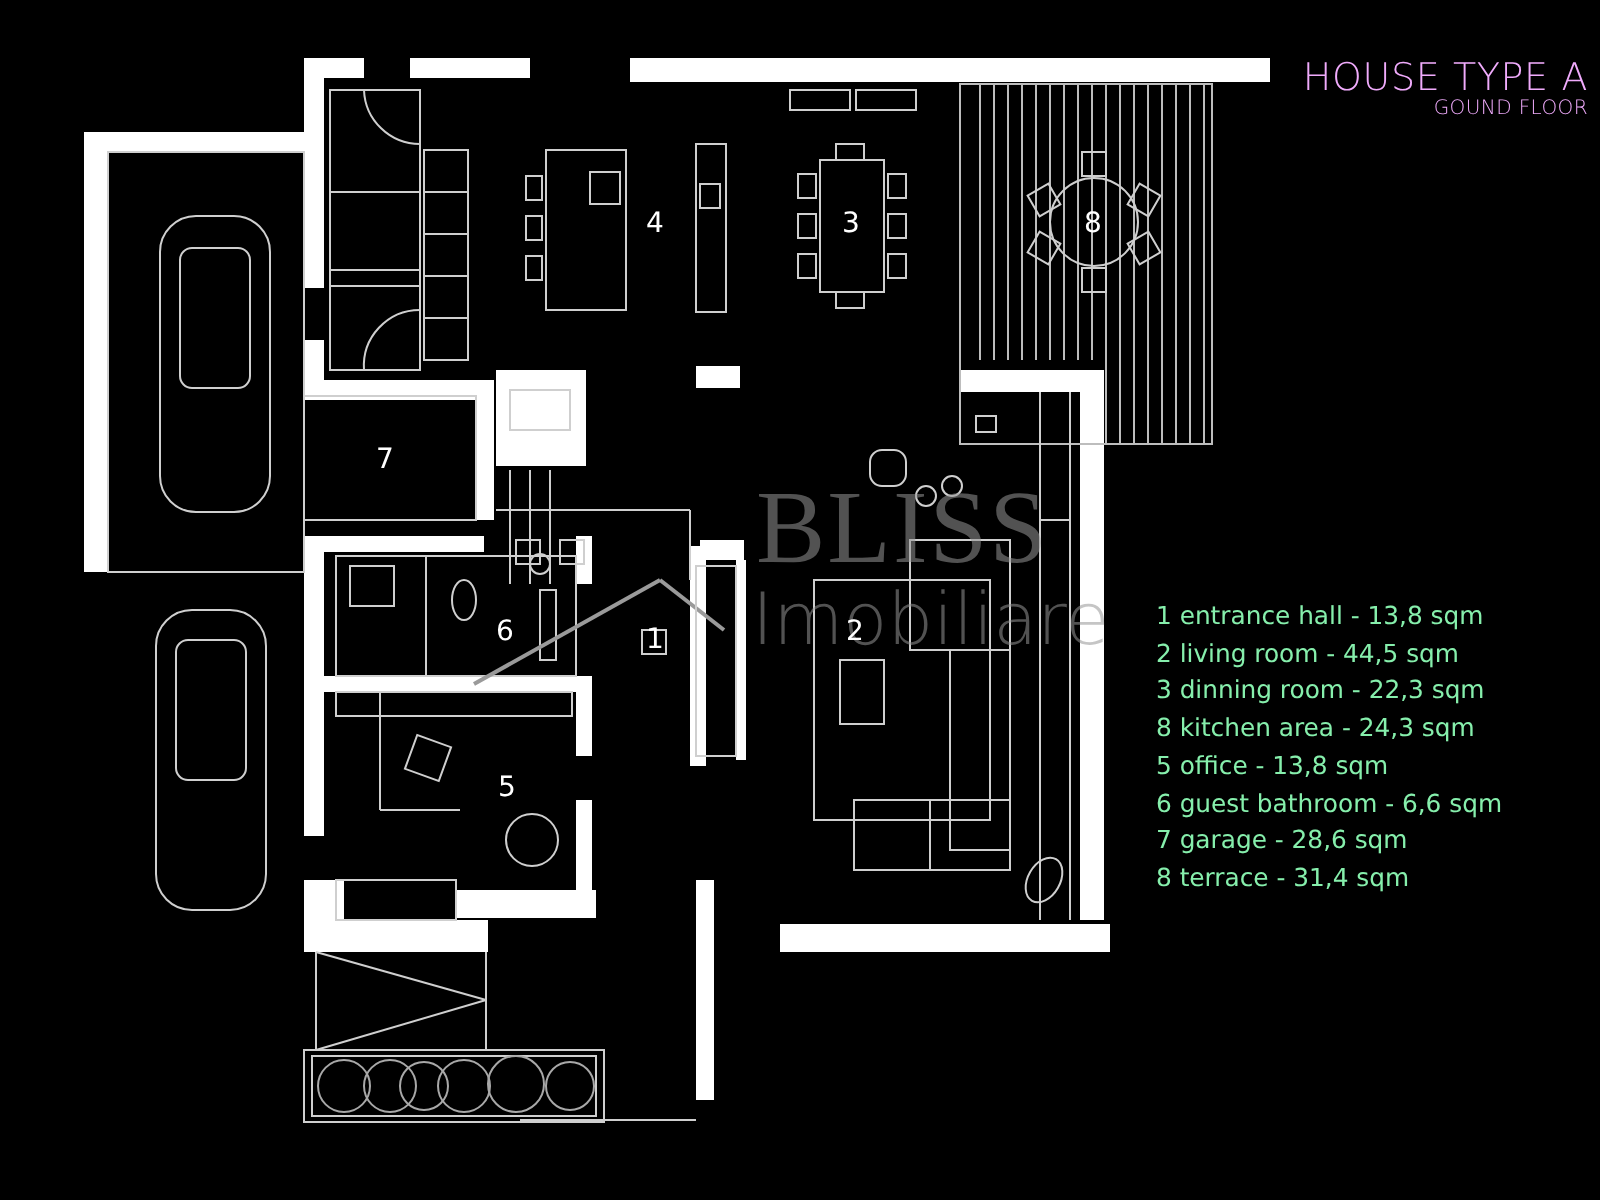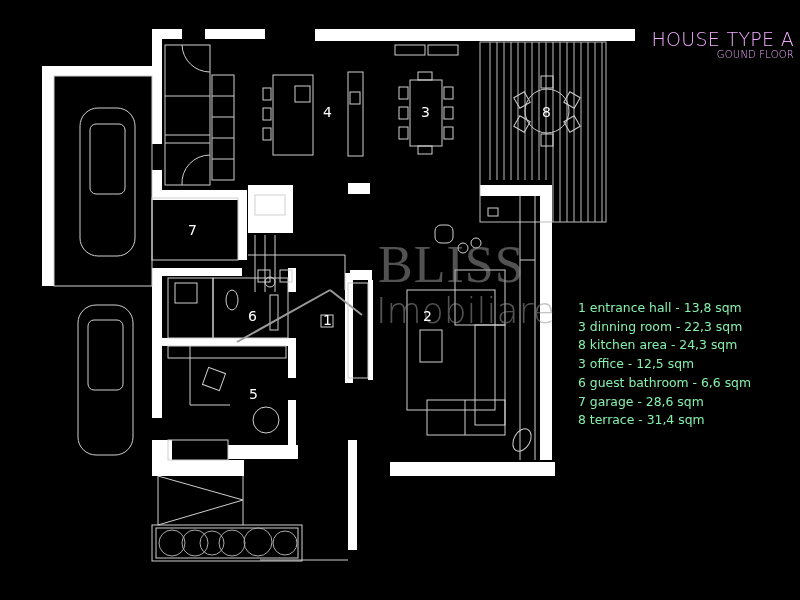--- a/index.html
+++ b/index.html
@@ -209,19 +209,20 @@
 <span class="room-num" style="left:421px;top:104px;">3</span>
 <span class="room-num" style="left:542px;top:104px;">8</span>
 <span class="room-num" style="left:188px;top:222px;">7</span>
 <span class="room-num" style="left:248px;top:308px;">6</span>
 <span class="room-num" style="left:323px;top:312px;">1</span>
 <span class="room-num" style="left:423px;top:308px;">2</span>
 <span class="room-num" style="left:249px;top:386px;">5</span>
 
 <div class="legend">
   <div>1 entrance hall - 13,8 sqm</div>
+  <div>2 living room - 44,5 sqm</div>
   <div>3 dinning room - 22,3 sqm</div>
   <div>8 kitchen area -  24,3 sqm</div>
-  <div>3 office - 12,5 sqm</div>
+  <div>5 office - 13,8 sqm</div>
   <div>6 guest bathroom - 6,6 sqm</div>
   <div>7 garage - 28,6 sqm</div>
   <div>8 terrace - 31,4 sqm</div>
 </div>
 
 </body></html>

